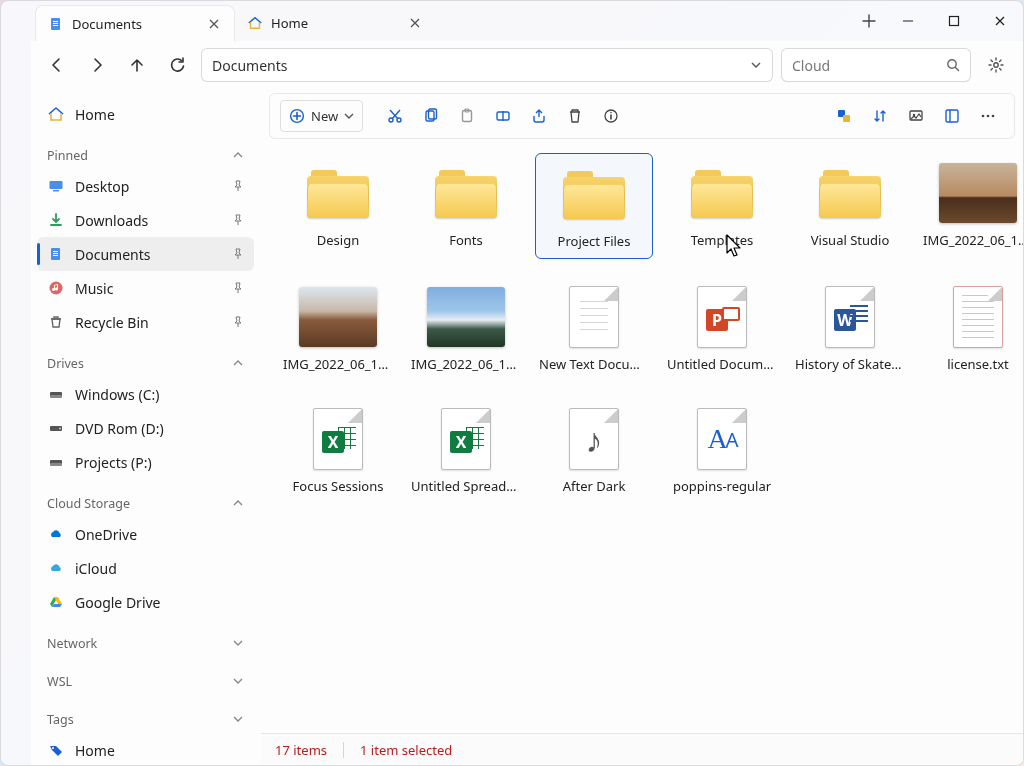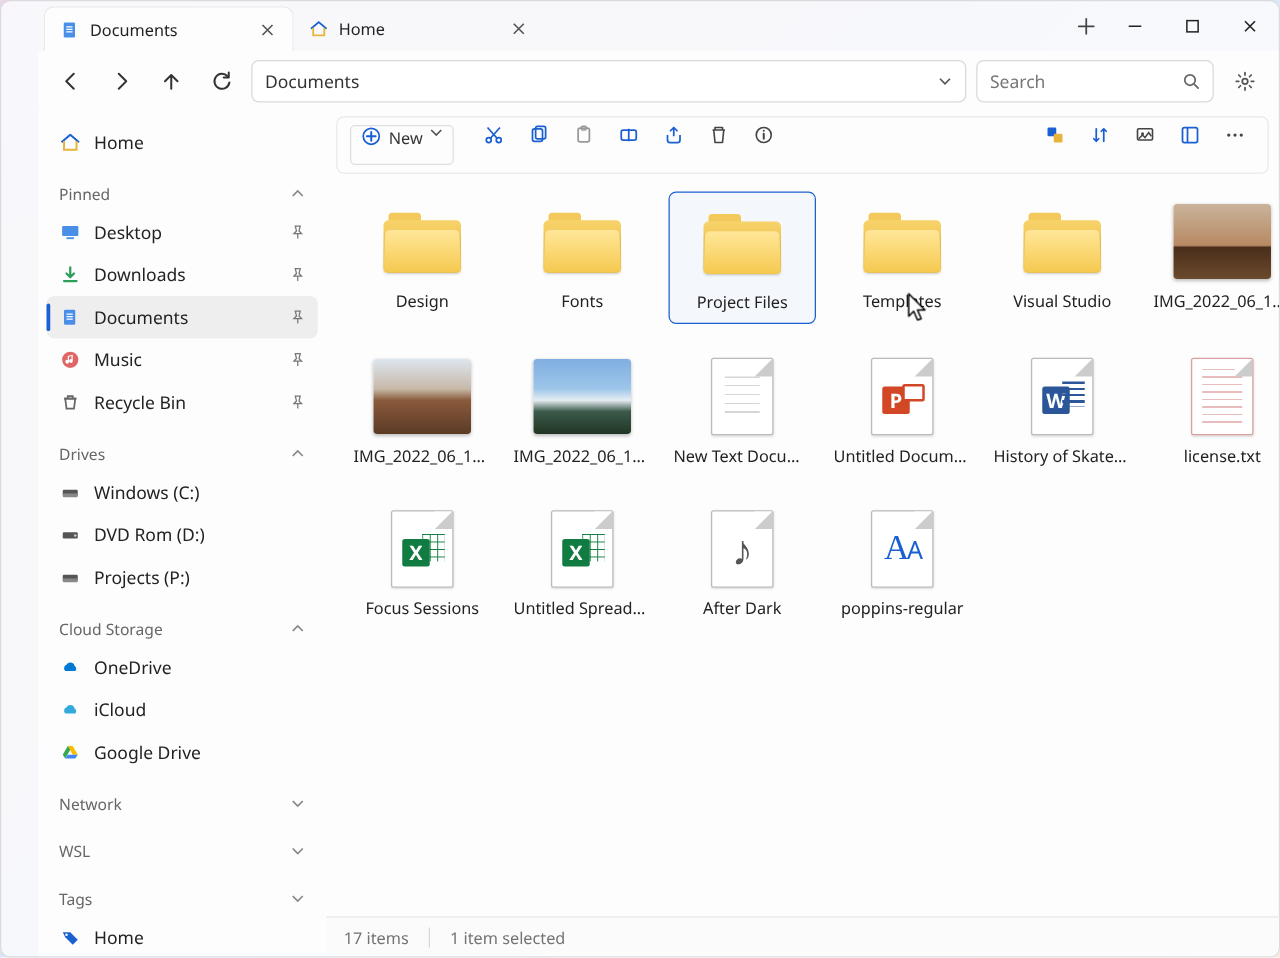--- a/index.html
+++ b/index.html
@@ -81,21 +81,21 @@
 
 .main { flex:1; display:flex; flex-direction:column; min-width:0; }
 .toolbar {
   height:46px; border-top:1px solid rgba(0,0,0,0.06); border-bottom:1px solid rgba(0,0,0,0.06);
   display:flex; align-items:center; gap:4px; padding:0 10px;
   background:#fdfdfe;
   margin: 4px 8px 0 8px; border-radius:6px; border:1px solid rgba(0,0,0,0.08);
 }
 .tbtn {
   height:32px; min-width:32px; padding:0 8px; border-radius:4px;
-  display:flex;align-items:flex-start;justify-content:center; gap:6px; color:#333; font-size:13px;
+  display:flex;align-items:center;justify-content:center; gap:6px; color:#333; font-size:13px;
 }
 .tbtn.primary { border:1px solid rgba(0,0,0,0.12); }
 .tbtn.dim { color:#999; }
 .tspacer { flex:1; }
 .items {
   flex:1; overflow:auto; padding: 14px 18px;
   display:grid; grid-template-columns: repeat(6, 1fr); gap: 18px 10px;
   align-content:start;
 }
 .item {
@@ -130,21 +130,21 @@
 .badge.xx { background:#107c41; width:22px; height:22px; border-radius:2px; left:8px; top:22px; right:auto; bottom:auto; position:absolute;}
 .badge.xx + .xgrid { position:absolute; right:6px; top:18px; width:18px; height:22px;
   background-image: linear-gradient(#107c41 1px, transparent 1px), linear-gradient(90deg,#107c41 1px, transparent 1px);
   background-size: 6px 6px;}
 .music-note { font-size:34px; color:#555; }
 .font-aa { font-size:28px; color:#1a60d1; font-family: Georgia, serif; letter-spacing:-2px;}
 .img-thumb { width:96px; height:60px; border-radius:3px; background-size:cover; background-position:center; box-shadow:0 1px 3px rgba(0,0,0,0.25); }
 
 .statusbar {
   height:32px; border-top:1px solid rgba(0,0,0,0.08); display:flex; align-items:center; gap:16px;
-  padding:0 14px; font-size:13px; color:#737373; background:#fbfbfc;
+  padding:0 14px; font-size:13px; color:#b91c1c; background:#fbfbfc;
 }
 .statusbar .sep { width:1px; height:16px; background:rgba(0,0,0,0.15); }
 
 .cursor-arrow {
   position: fixed; width: 18px; height: 24px; pointer-events:none; z-index: 9999;
   left: 726px; top: 234px;
 }
 
 svg { display:block; }
 </style>
@@ -234,21 +234,21 @@
       </div>
     <div class="addrbar">
       <span>Documents</span>
       <span class="caret">
           <svg width="12" height="12">
             <path d="M2 4l4 4 4-4" fill="none" stroke="currentColor" stroke-width="1.4"></path>
           </svg>
         </span>
     </div>
     <div class="searchbox">
-      <span>Search</span>
+      <span>Cloud</span>
       <span class="mag">
           <svg width="14" height="14" viewBox="0 0 14 14">
             <circle cx="6" cy="6" r="4.2" fill="none" stroke="currentColor" stroke-width="1.4"></circle>
             <path d="M9.5 9.5l3 3" stroke="currentColor" stroke-width="1.4" stroke-linecap="round"></path>
           </svg>
         </span>
     </div>
     <div class="gearbtn">
         <svg width="18" height="18" viewBox="0 0 18 18">
           <circle cx="9" cy="9" r="2.2" fill="none" stroke="currentColor" stroke-width="1.4"></circle>

